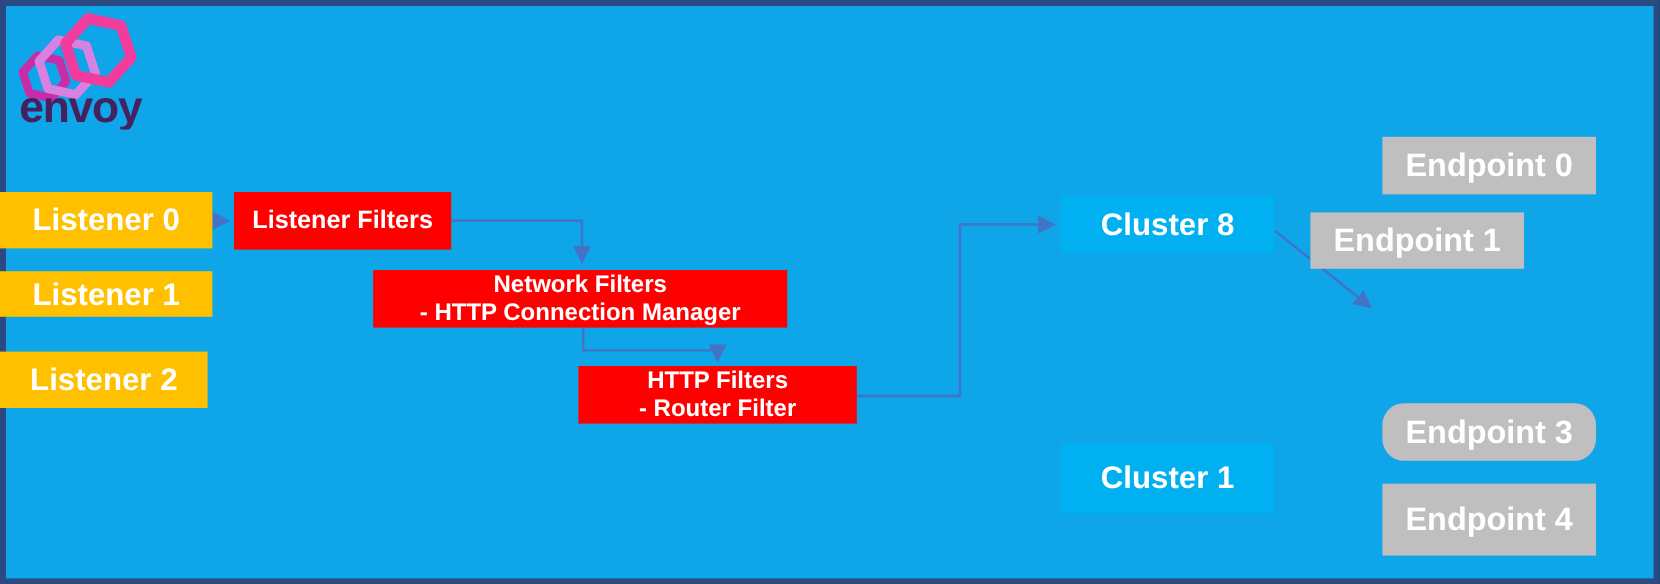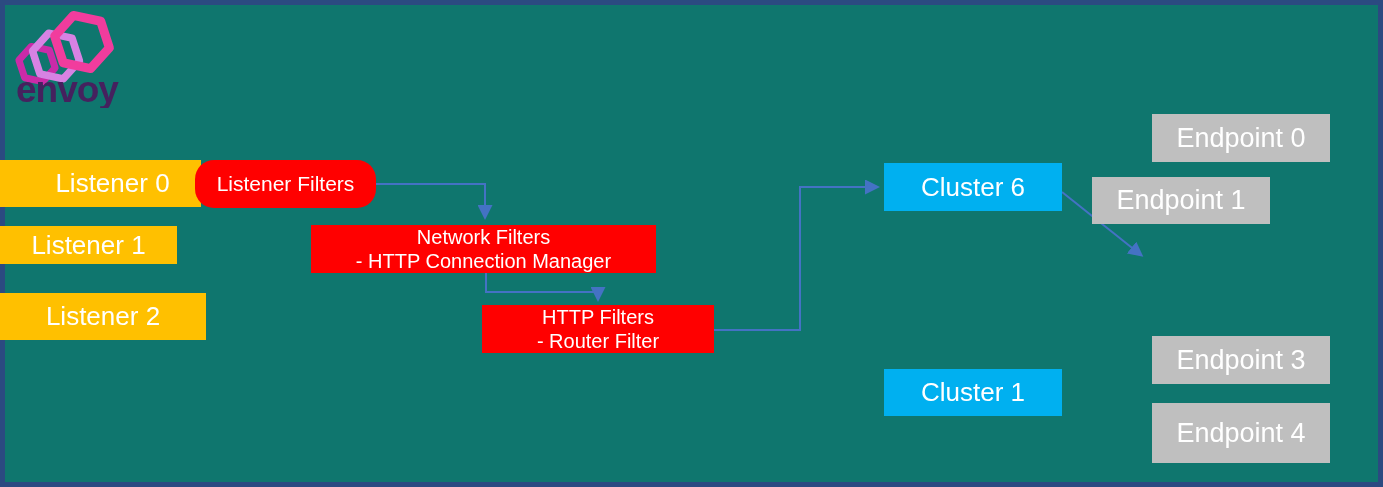--- a/index.html
+++ b/index.html
@@ -1,40 +1,40 @@
 <!DOCTYPE html>
 <html><head>
 <meta charset="utf-8">
 <style>
   html,body { margin:0; padding:0; background:#111; }
   .canvas {
     position:relative;
     width:1383px; height:487px;
-    background:#0f766e;
+    background:#0ea5e9;
     overflow:hidden;
     font-family:"Liberation Sans", sans-serif;
   }
   .frame {
     position:absolute; inset:0;
     border:5px solid #2B4A81;
     pointer-events:none;
     z-index:1;
   }
   .connector-layer {
     position:absolute; left:0; top:0;
     z-index:2;
   }
   .node {
     position:absolute;
     display:flex; align-items:center; justify-content:center;
     flex-direction:column;
     text-align:center;
     color:#ffffff;
     z-index:3;
-    font-weight:400;
+    font-weight:700;
   }
   .listener  { background:#FFC000; font-size:26px; }
   .filterbox { background:#FF0000; }
   .single    { font-size:21px; }
   .multi     { font-size:20px; line-height:24px; }
   .cluster   { background:#00B0F0; font-size:26px; }
   .endpoint  { background:#BFBFBF; font-size:27px; }
   .logo {
     position:absolute; left:10px; top:4px;
     z-index:3;
@@ -60,37 +60,37 @@
         <path d="M0,0 L10,5 L0,10 z" fill="#4472C4"></path>
       </marker>
     </defs>
     <path d="M 178 184 L 189 184" fill="none" stroke="#4472C4" stroke-width="2" marker-end="url(#arrow)"></path>
     <path d="M 376 184 L 485 184 L 485 217" fill="none" stroke="#4472C4" stroke-width="2" marker-end="url(#arrow)"></path>
     <path d="M 486 273 L 486 292 L 598 292 L 598 299" fill="none" stroke="#4472C4" stroke-width="2" marker-end="url(#arrow)"></path>
     <path d="M 714 330 L 800 330 L 800 187 L 877 187" fill="none" stroke="#4472C4" stroke-width="2" marker-end="url(#arrow)"></path>
     <path d="M 1062 192 L 1141 255" fill="none" stroke="#4472C4" stroke-width="2" marker-end="url(#arrow)"></path>
   </svg>
 
-  <div class="node listener" style="left:0;   top:160px; width:177px; height:47px;padding-left:24px;">Listener 0</div>
+  <div class="node listener" style="left:0;   top:160px; width:177px; height:47px;">Listener 0</div>
   <div class="node listener" style="left:0;   top:226px; width:177px; height:38px;">Listener 1</div>
-  <div class="node listener" style="left:0;   top:293px; width:206px; height:47px;">Listener 2</div>
+  <div class="node listener" style="left:0;   top:293px; width:173px; height:47px;">Listener 2</div>
 
-  <div class="node filterbox single" style="left:195px; top:160px; width:181px; height:48px;border-radius:19px;">Listener Filters</div>
+  <div class="node filterbox single" style="left:195px; top:160px; width:181px; height:48px;">Listener Filters</div>
 
   <div class="node filterbox multi" style="left:311px; top:225px; width:345px; height:48px;">
     <div>Network Filters</div>
     <div>- HTTP Connection Manager</div>
   </div>
 
   <div class="node filterbox multi" style="left:482px; top:305px; width:232px; height:48px;">
     <div>HTTP Filters</div>
     <div>- Router Filter</div>
   </div>
 
-  <div class="node cluster" style="left:884px; top:163px; width:178px; height:48px;">Cluster 6</div>
-  <div class="node cluster" style="left:884px; top:369px; width:178px; height:47px;">Cluster 1</div>
+  <div class="node cluster" style="left:884px; top:163px; width:178px; height:48px;">Cluster 8</div>
+  <div class="node cluster" style="left:884px; top:369px; width:178px; height:59px;">Cluster 1</div>
 
   <div class="node endpoint" style="left:1152px; top:114px; width:178px; height:48px;">Endpoint 0</div>
   <div class="node endpoint" style="left:1092px; top:177px; width:178px; height:47px;">Endpoint 1</div>
-  <div class="node endpoint" style="left:1152px; top:336px; width:178px; height:48px;">Endpoint 3</div>
+  <div class="node endpoint" style="left:1152px; top:336px; width:178px; height:48px;border-radius:18px;">Endpoint 3</div>
   <div class="node endpoint" style="left:1152px; top:403px; width:178px; height:60px;">Endpoint 4</div>
 
 </div>
 
 </body></html>

